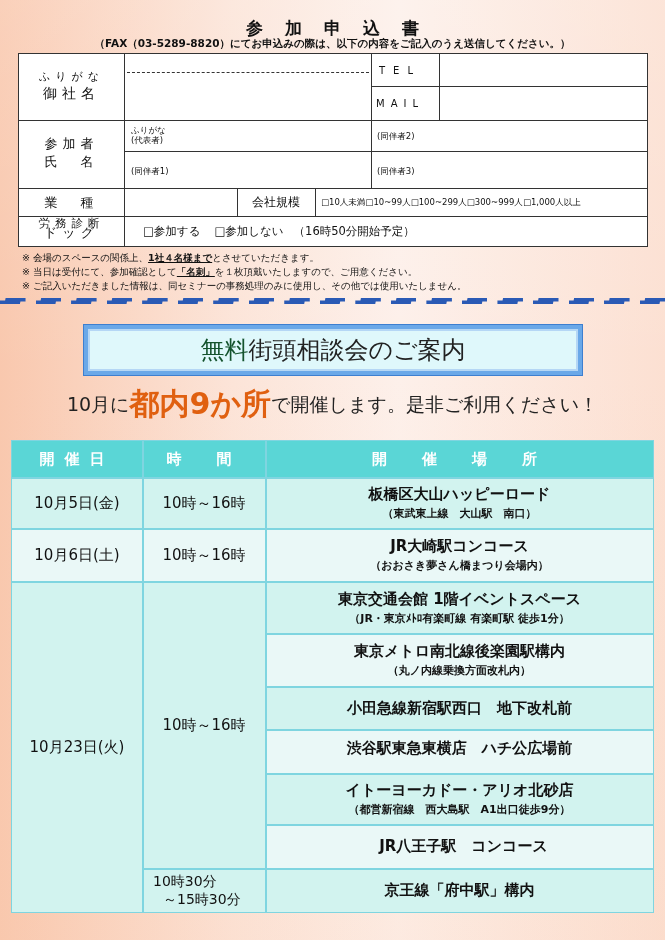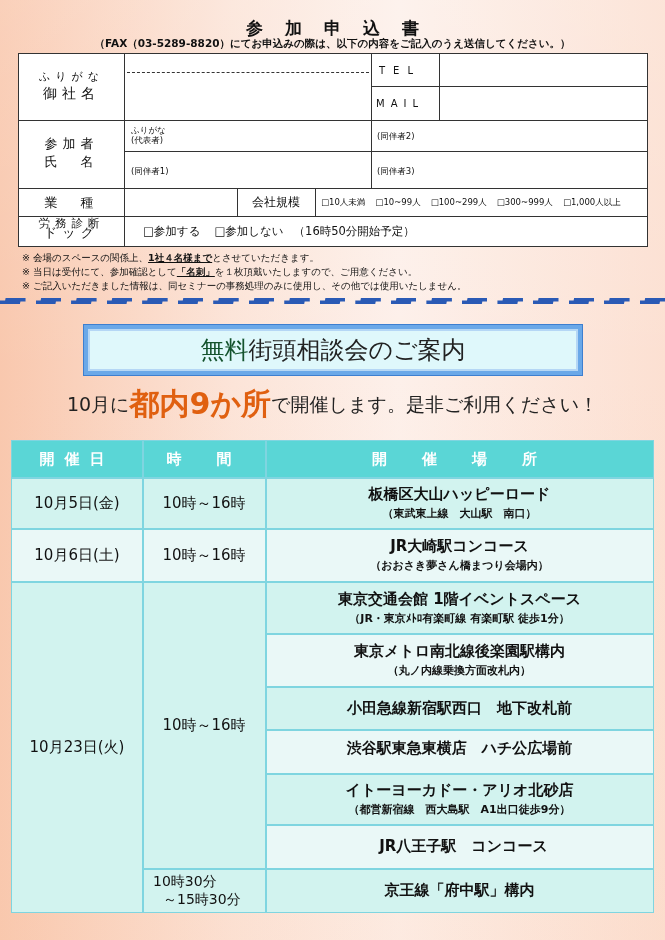--- a/index.html
+++ b/index.html
@@ -100,21 +100,21 @@
     <div class="small" style="left:358px; top:77px;">(同伴者2)</div>
     <div style="position:absolute; left:353px; top:67px; width:275px; height:30px;"></div>
     <div class="small" style="left:112px; top:112px;">(同伴者1)</div>
     <div style="position:absolute; left:106px; top:98px; width:246px; height:36px;"></div>
     <div class="small" style="left:358px; top:112px;">(同伴者3)</div>
     <div style="position:absolute; left:353px; top:98px; width:275px; height:36px;"></div>
 
     <div class="lbl" style="left:0; top:140px; width:105px; font-size:13px;">業　種</div>
     <div style="position:absolute; left:106px; top:135px; width:112px; height:27px;"></div>
     <div class="lbl" style="left:218px; top:140px; width:78px; font-size:12px; letter-spacing:0;">会社規模</div>
-    <div style="position:absolute; left:302px; top:143px; display:flex; gap:10px; font-size:8.5px;">
+    <div style="position:absolute; left:302px; top:143px; display:flex; font-size:8.5px;">
       <span>□10人未満</span>
       <span>□10~99人</span>
       <span>□100~299人</span>
       <span>□300~999人</span>
       <span>□1,000人以上</span>
     </div>
 
     <div class="lbl" style="left:0; top:163px; width:105px; font-size:11.5px; line-height:13px;">労務診断</div>
     <div class="lbl" style="left:0; top:172px; width:105px; font-size:13px; line-height:13px;">ドッグ</div>
     <div style="position:absolute; left:124px; top:170px; display:flex; font-size:11.5px; white-space:nowrap;">

